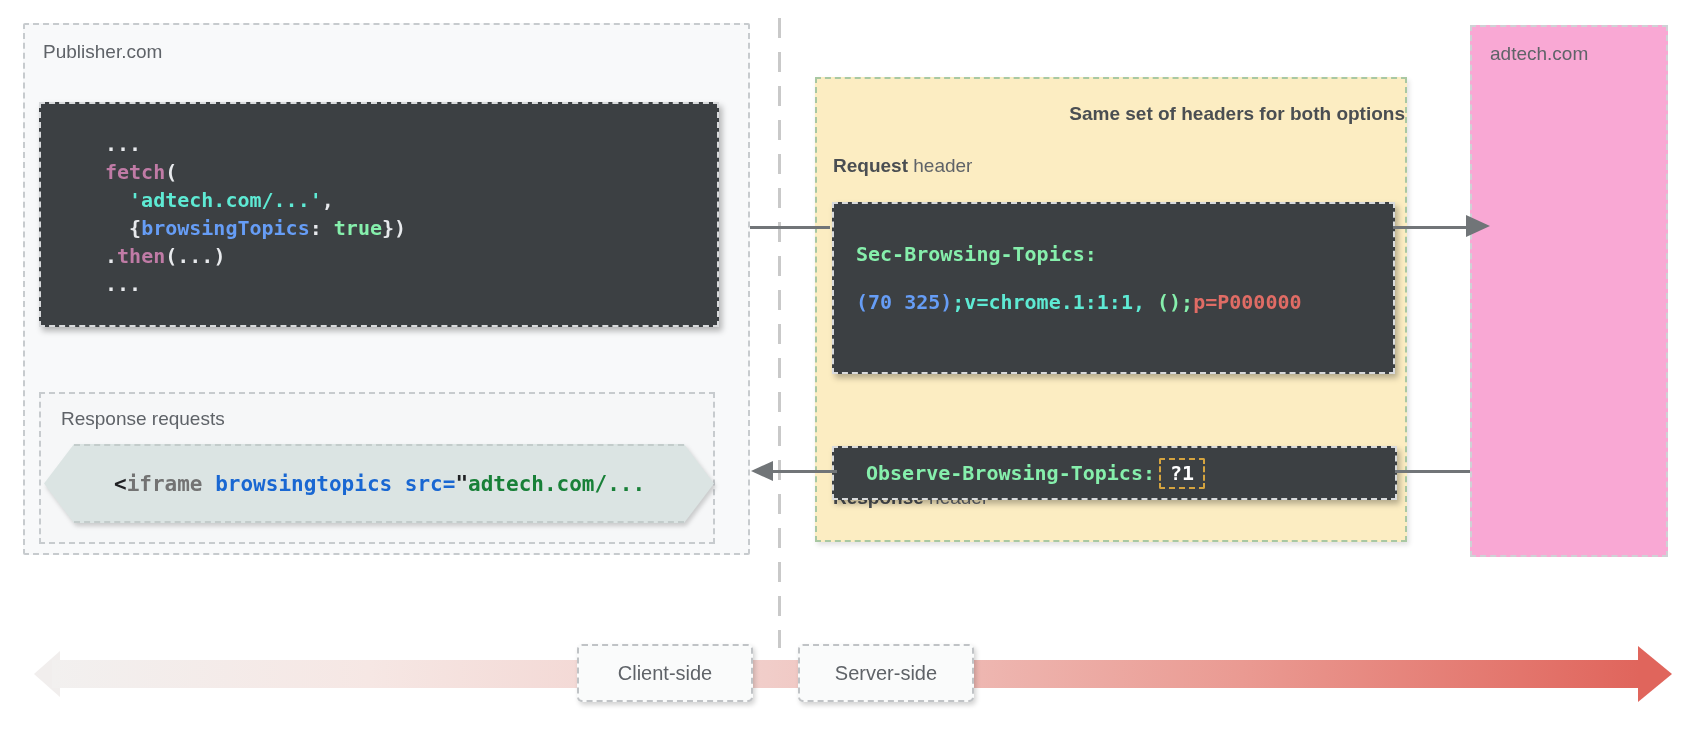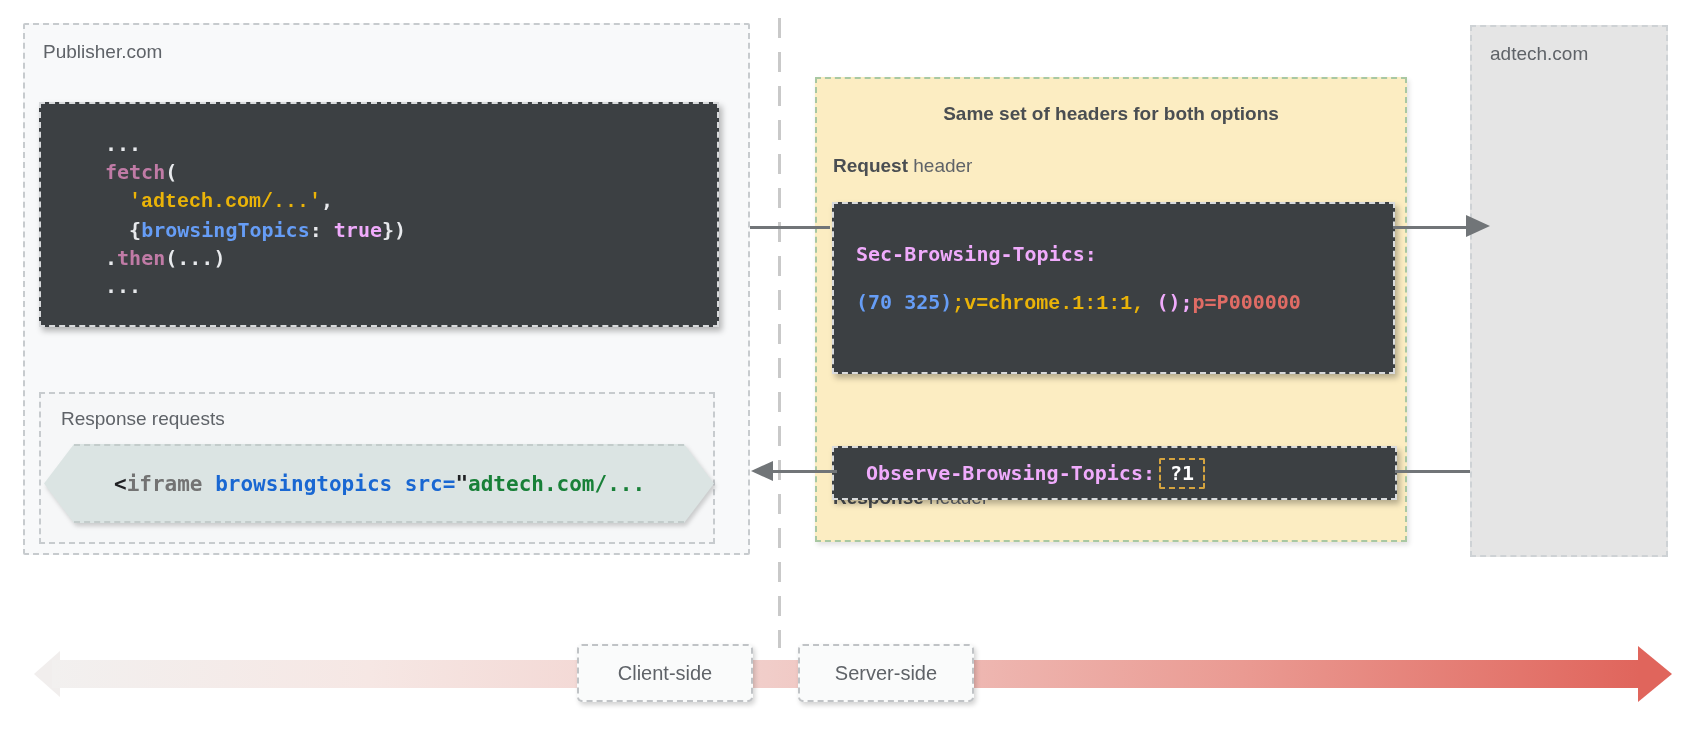--- a/index.html
+++ b/index.html
@@ -21,23 +21,23 @@
   .codebox{
     position:absolute;box-sizing:border-box;background:#3c4043;
     border:2px dashed #d8dadc;box-shadow:3px 4px 6px rgba(0,0,0,0.28);
     font-family:"DejaVu Sans Mono",monospace;font-weight:bold;color:#e8eaed;
   }
   .fetch-box{left:14px;top:77px;width:680px;height:225px;font-size:20px;line-height:28px;padding:26px 0 0 64px;}
   .code-line{white-space:pre;}
   .indent2{padding-left:2ch;}
   .tk-plain{color:#e8eaed;}
   .tk-pink{color:#c07ba6;}
-  .tk-green{color:#eab308;font-family:Liberation Mono, monospace;}
+  .tk-green{color:#5eead4;}
   .tk-blue{color:#669df6;}
-  .tk-gold{color:#f0abfc;}
+  .tk-gold{color:#86efac;}
   .tk-red{color:#e06c65;}
   
   .docreq{
     position:absolute;left:14px;top:367px;width:676px;height:152px;box-sizing:border-box;
     background:#f6f7f8;border:2px dashed #c7cbce;
   }
   .hexwrap{position:absolute;left:3px;top:50px;width:670px;height:79px;display:flex;
     filter:drop-shadow(2px 3px 2px rgba(0,0,0,0.18));}
   .hexcap{width:30px;height:79px;background:#dbe4e3;flex:none;}
   .hexcap.left{clip-path:polygon(100% 0,0 50%,100% 100%);}
@@ -50,39 +50,39 @@
   }
   .if-dark{color:#202124;}
   .if-red{color:#737373;}
   .if-blue{color:#1967d2;}
   .if-green{color:#188038;}
   
   .headers-panel{
     position:absolute;left:815px;top:77px;width:592px;height:465px;box-sizing:border-box;
     background:#fcedc2;border:2px dashed #a9c8a2;box-shadow:2px 3px 5px rgba(0,0,0,0.12);
   }
-  .panel-title{position:absolute;left:0;top:24px;width:100%;text-align:center;
+  .panel-title{position:absolute;left:0;top:24px;width:100%;text-align:right;
     font-size:19px;font-weight:bold;color:#4a4e52;}
   .hdr-label{position:absolute;left:16px;font-size:19px;color:#5f6368;}
   .hdr-label b{color:#4a4e52;}
   .req-label{top:76px;}
   .resp-label{top:408px;}
   .request-box{left:15px;top:123px;width:563px;height:172px;font-size:20px;padding:38px 0 10px 22px;}
   .hdr-name{white-space:pre;}
   .hdr-value{white-space:pre;margin-top:24px;}
   .response-box{left:15px;top:367px;width:565px;height:54px;font-size:20px;
     display:flex;align-items:center;padding-left:32px;}
   .q-chip{
     display:inline-block;margin-left:4px;padding:1px 9px 2px 9px;
     border:2px dashed #d5a43f;color:#ffffff;border-radius:2px;
   }
   
   .adtech{
     position:absolute;left:1470px;top:25px;width:198px;height:532px;box-sizing:border-box;
-    background:#e5e5e5;border:2px dashed #ced2d5;
+    background:#f9a8d4;border:2px dashed #ced2d5;
   }
   
   .conn{position:absolute;height:3px;background:#717578;}
   .conn-pub-req{left:750px;top:226px;width:80px;}
   .conn-req-ad{left:1393px;top:226px;width:75px;}
   .conn-ad-resp{left:1395px;top:470px;width:75px;}
   .conn-resp-pub{left:771px;top:470px;width:66px;}
   .head-right{position:absolute;width:0;height:0;
     border-left:24px solid #717578;border-top:11px solid transparent;border-bottom:11px solid transparent;}
   .head-req-ad{left:1466px;top:215px;}

